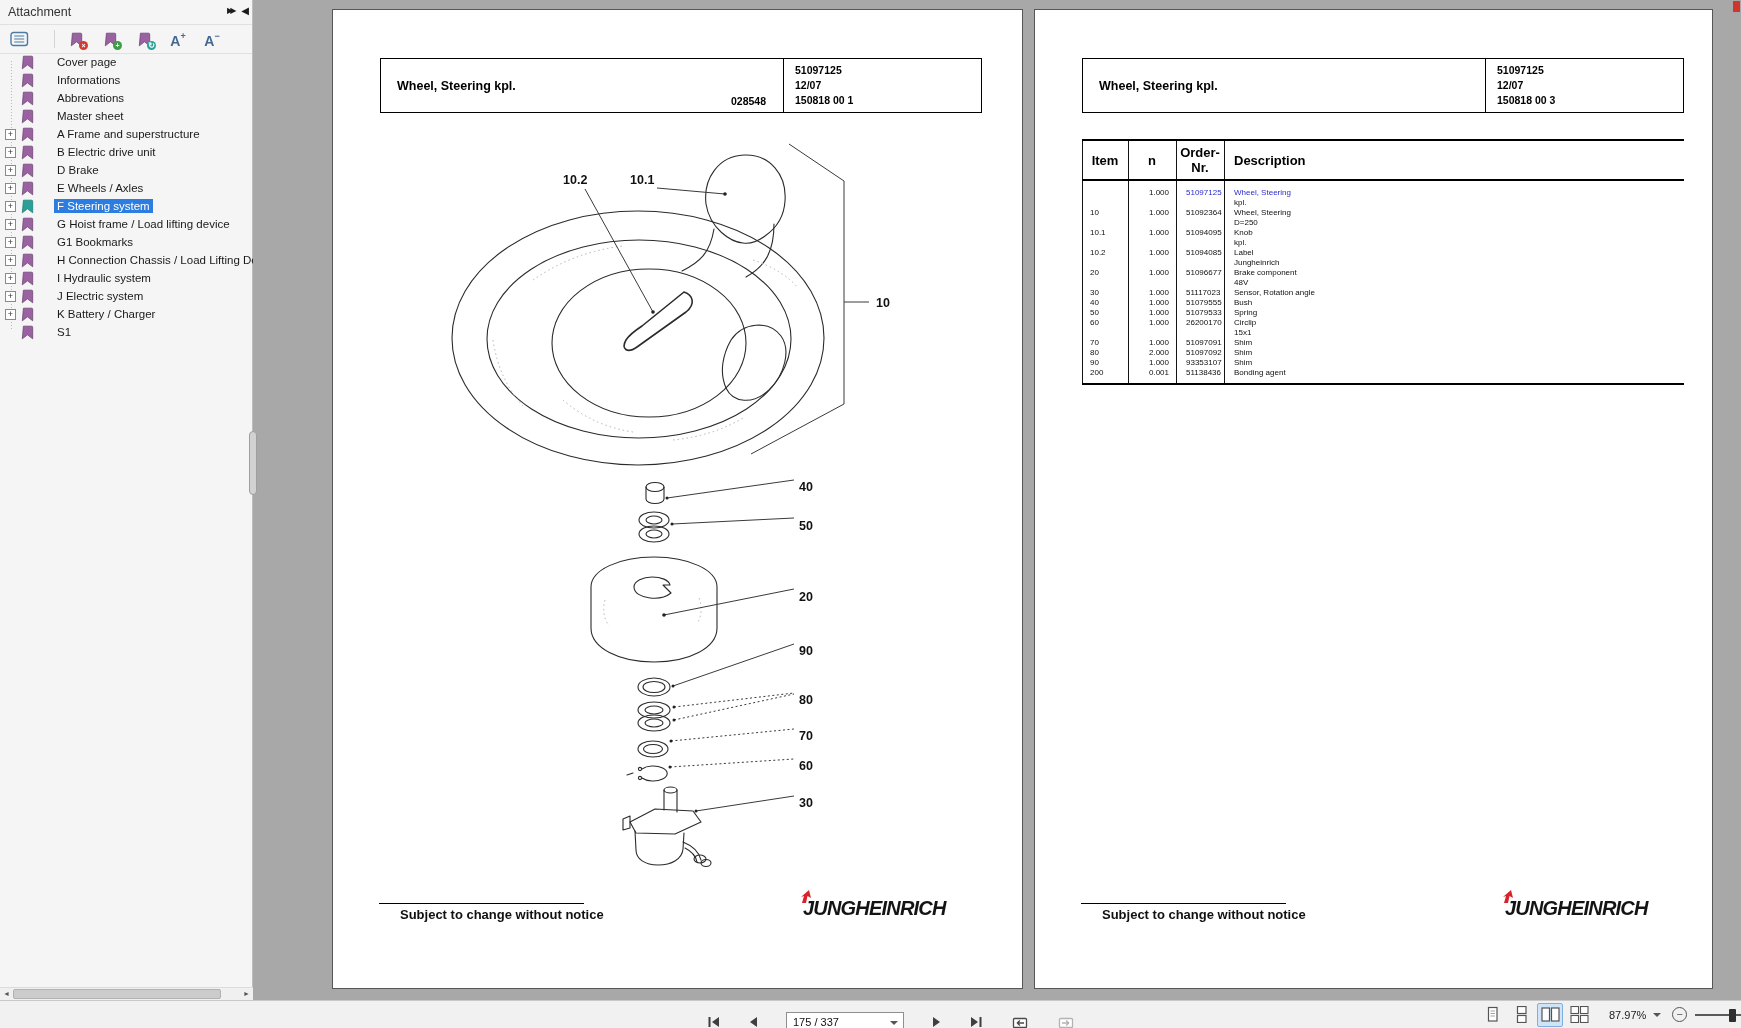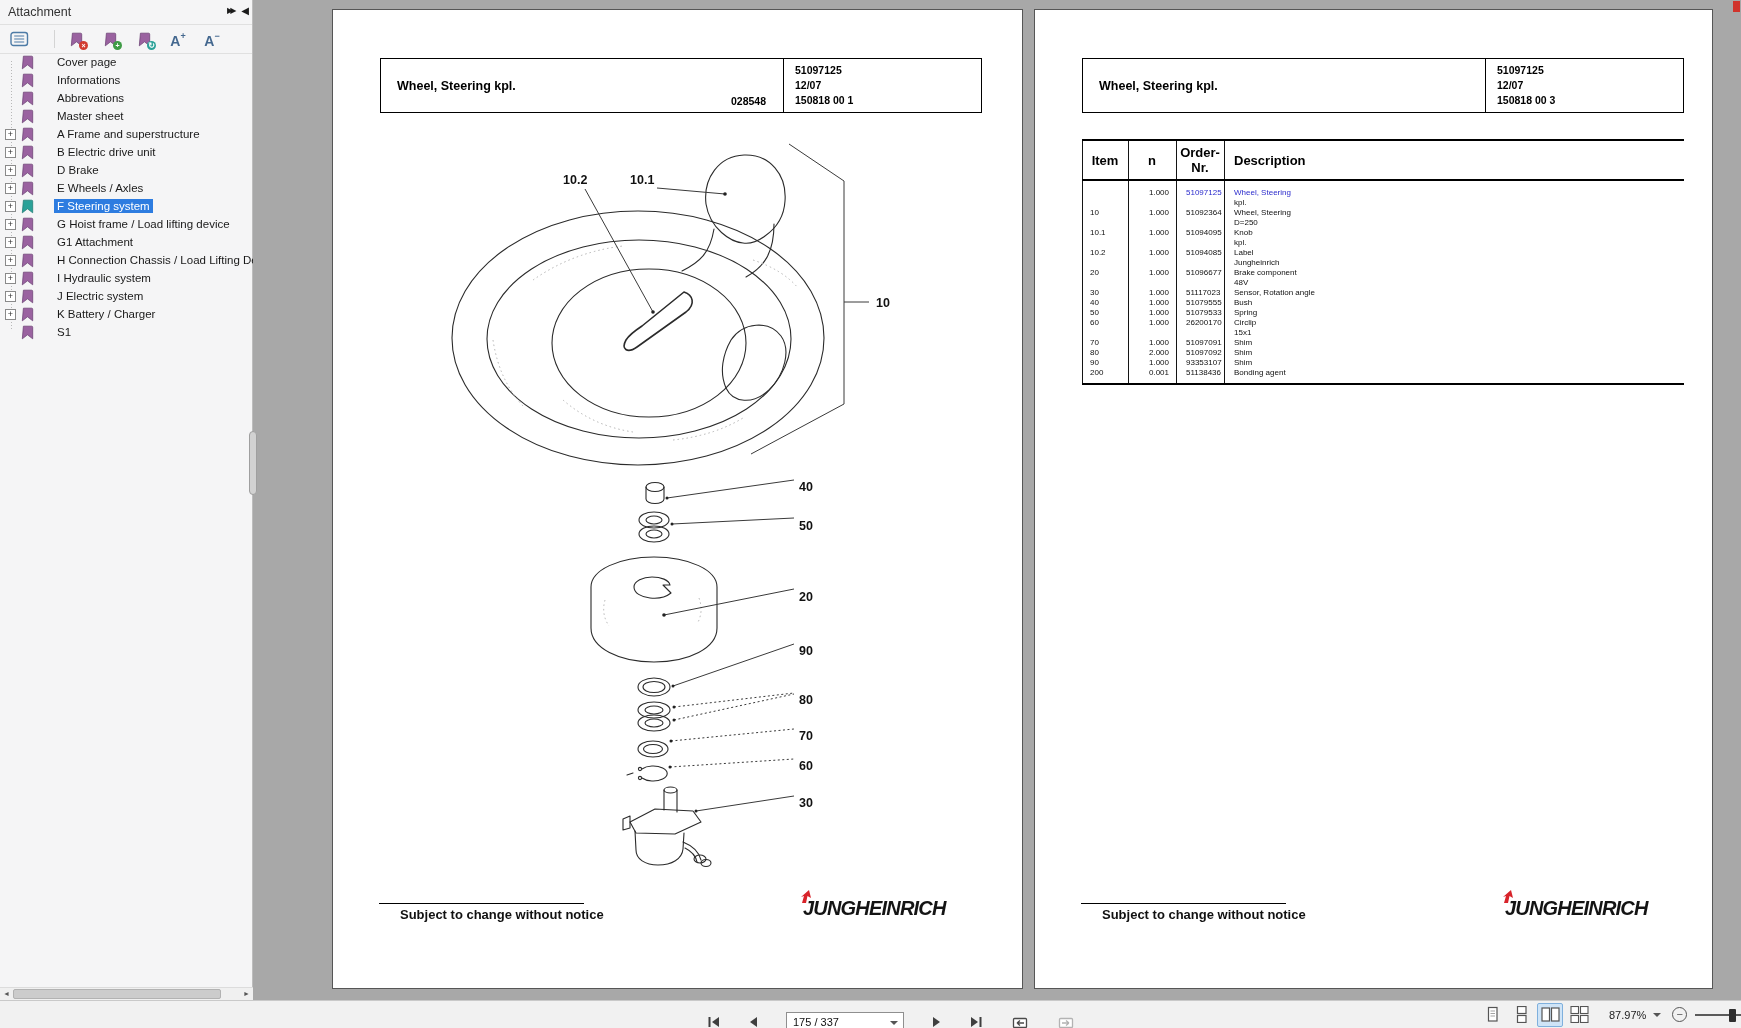--- a/index.html
+++ b/index.html
@@ -201,21 +201,21 @@
           <svg viewBox="0 0 14 16" class="flag">
             <path d="M2.6,1.2 h8.8 a1.2,1.2 0 0 1 1.2,1.2 v12.4 l-5.6,-4.3 -5.6,4.3 z"></path>
           </svg>
           <span class="bm-label">G Hoist frame / Load lifting device</span>
         </div>
         <div class="bm-row">
           <span class="expander">+</span>
           <svg viewBox="0 0 14 16" class="flag">
             <path d="M2.6,1.2 h8.8 a1.2,1.2 0 0 1 1.2,1.2 v12.4 l-5.6,-4.3 -5.6,4.3 z"></path>
           </svg>
-          <span class="bm-label">G1 Attachment</span>
+          <span class="bm-label">G1 Bookmarks</span>
         </div>
         <div class="bm-row">
           <span class="expander">+</span>
           <svg viewBox="0 0 14 16" class="flag">
             <path d="M2.6,1.2 h8.8 a1.2,1.2 0 0 1 1.2,1.2 v12.4 l-5.6,-4.3 -5.6,4.3 z"></path>
           </svg>
           <span class="bm-label">H Connection Chassis / Load Lifting De</span>
         </div>
         <div class="bm-row">
           <span class="expander">+</span>

